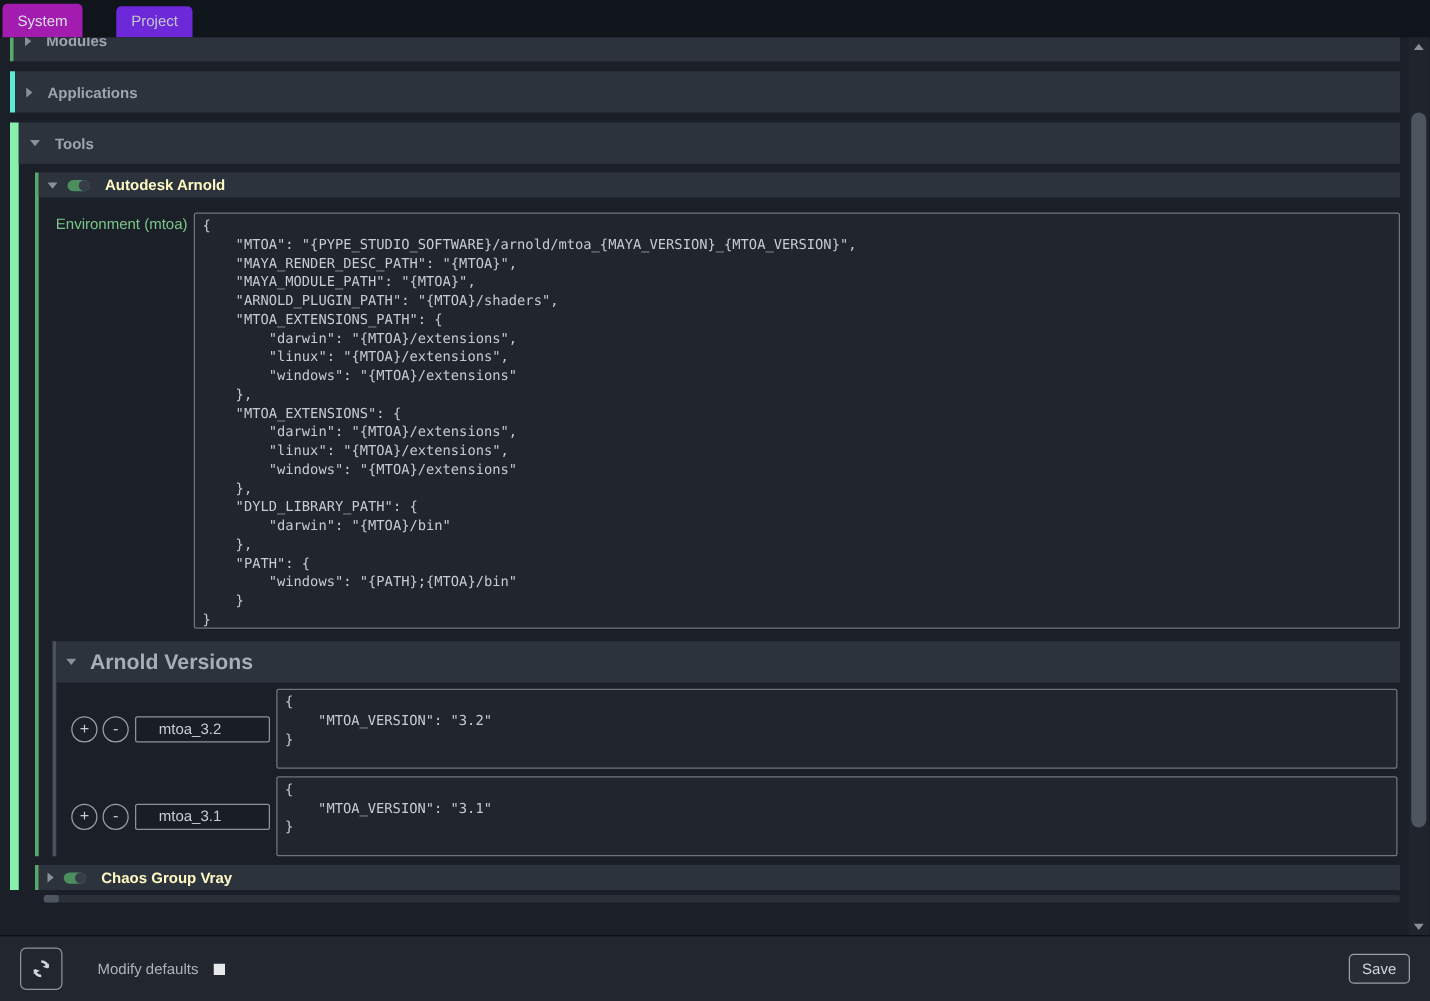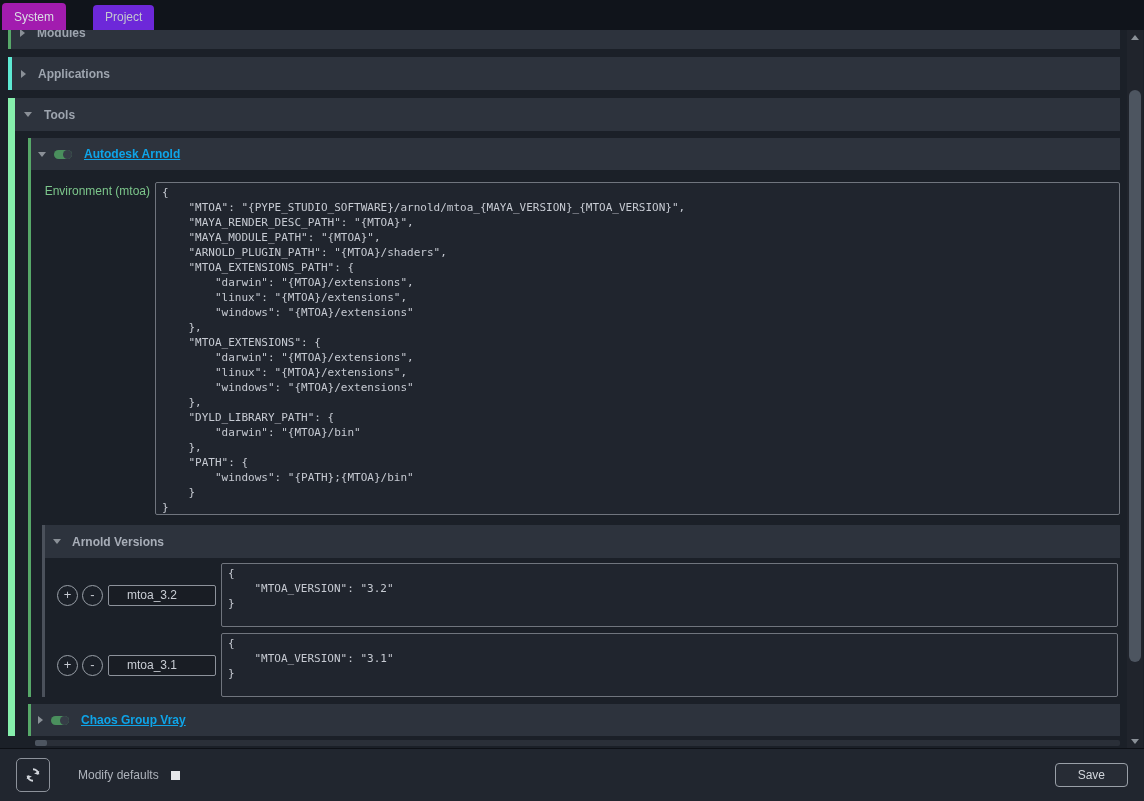--- a/index.html
+++ b/index.html
@@ -31,35 +31,35 @@
   .caret.down  { border-left:4px solid transparent; border-right:4px solid transparent; border-top:5px solid #8a9097; }
   .caret.right { border-top:4px solid transparent; border-bottom:4px solid transparent; border-left:5px solid #8a9097; }
 
   
   .toggle { width:18px; height:9px; border-radius:5px; background:#4a8f5d; position:relative; display:inline-block; margin:0 12px 0 8px; }
   .toggle .knob { position:absolute; right:0px; top:0px; width:9px; height:9px; border-radius:50%; background:#363d47; }
 
   
   .group-arnold { margin:7px 0 0 13px; border-left:3px solid #57a869; }
   .group-vray   { margin:7px 0 0 13px; border-left:3px solid #57a869; }
-  .sub-hdr { height:32px; display:flex; align-items:center; background:#2d333d; font-weight:bold; font-size:12px; color:#0ea5e9;text-decoration:underline; }
+  .sub-hdr { height:20px; display:flex; align-items:center; background:#2d333d; font-weight:bold; font-size:12px; color:#fef9c3; }
   .sub-hdr .caret { margin-left:7px; }
 
   .env-row { display:flex; align-items:flex-start; margin-top:12px; }
   .env-label { width:124px; text-align:right; padding:2px 5px 0 0; font-size:12px; color:#7cc68b; flex:none; }
   .code-area {
     background:#20252e; border:1px solid #70757e; border-radius:2px;
     color:#c6cad2; font-family:"DejaVu Sans Mono", monospace;
     font-size:11px; line-height:15px; padding:2px 6px;
     resize:none; outline:none; white-space:pre; overflow:hidden;
   }
   .env-area { width:973px; height:333px; }
 
   .group-versions { margin:10px 0 0 11px; border-left:3px solid #4b515b; }
-  .ver-hdr { height:33px; display:flex; align-items:center; background:#2d333d; font-weight:bold; font-size:12px; color:#a8aeb8; }
+  .ver-hdr { height:33px; display:flex; align-items:center; background:#2d333d; font-weight:bold; font-size:17px; color:#a8aeb8; }
   .ver-hdr .caret { margin-left:8px; margin-right:11px; }
   .ver-row { display:flex; align-items:stretch; margin-top:5px; }
   .ver-left { flex:none; display:flex; align-items:center; padding-left:12px; }
   .circle-btn {
     width:21px; height:21px; border-radius:50%; border:1px solid #9aa0a8;
     background:transparent; color:#c6cad2; font-size:13px; line-height:18px;
     text-align:center; margin-right:4px; cursor:pointer; font-family:"Liberation Sans",sans-serif;
   }
   .ver-name {
     width:108px; height:21px; background:#191d24; border:1px solid #8d929b; border-radius:2px;
@@ -79,21 +79,21 @@
   .tri-up   { width:0;height:0;border-left:4px solid transparent;border-right:4px solid transparent;border-bottom:5px solid #8a9097; }
   .tri-down { width:0;height:0;border-left:4px solid transparent;border-right:4px solid transparent;border-top:5px solid #8a9097; }
   .vthumb { position:absolute; left:2px; width:12px; top:60px; height:572px; background:#4d5560; border-radius:6px; }
 
   
   .footer { position:absolute; left:0; right:0; bottom:0; height:53px; background:#21262f; border-top:1px solid #0d1016; display:flex; align-items:center; padding:0 16px; }
   .refresh-btn { width:34px; height:34px; border:1px solid #8d929b; border-radius:5px; background:transparent; color:#d2d6dc; display:flex; align-items:center; justify-content:center; cursor:pointer; }
   .modify-label { margin-left:28px; font-size:12px; color:#aeb3bb; }
   .modify-box { width:9px; height:9px; background:#e6e8eb; display:inline-block; margin-left:12px; cursor:pointer; }
   .spacer { flex:1; }
-  .save-btn { border:1px solid #9aa0a8; border-radius:4px; background:#272c35; color:#d2d6dc; font-size:12px; padding:4px 22px; cursor:pointer; }
+  .save-btn { border:1px solid #9aa0a8; border-radius:4px; background:#272c35; color:#d2d6dc; font-size:12px; padding:4px 10px; cursor:pointer; }
 </style>
 </head>
 <body>
 
 <div class="window">
 
   <div class="tabbar">
     <div class="tab active">System</div>
     <div class="tab">Project</div>
   </div>

